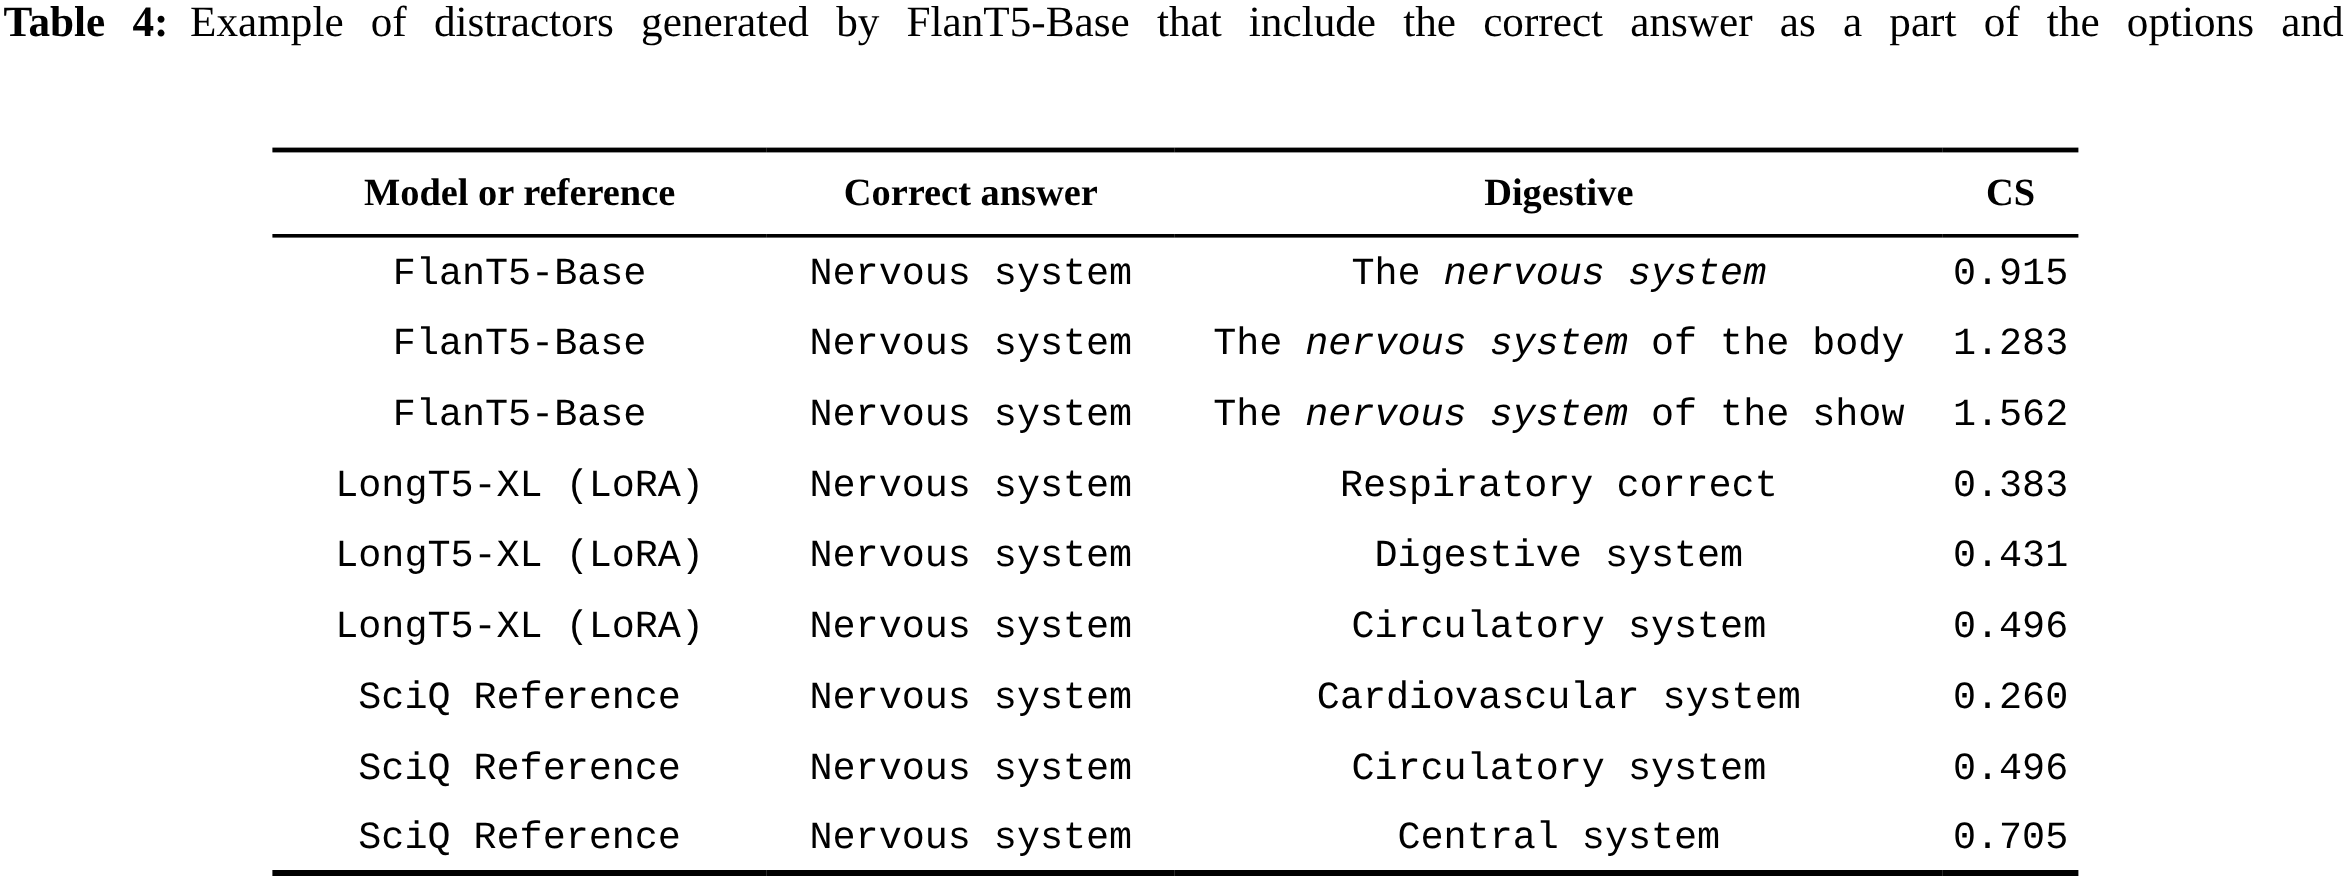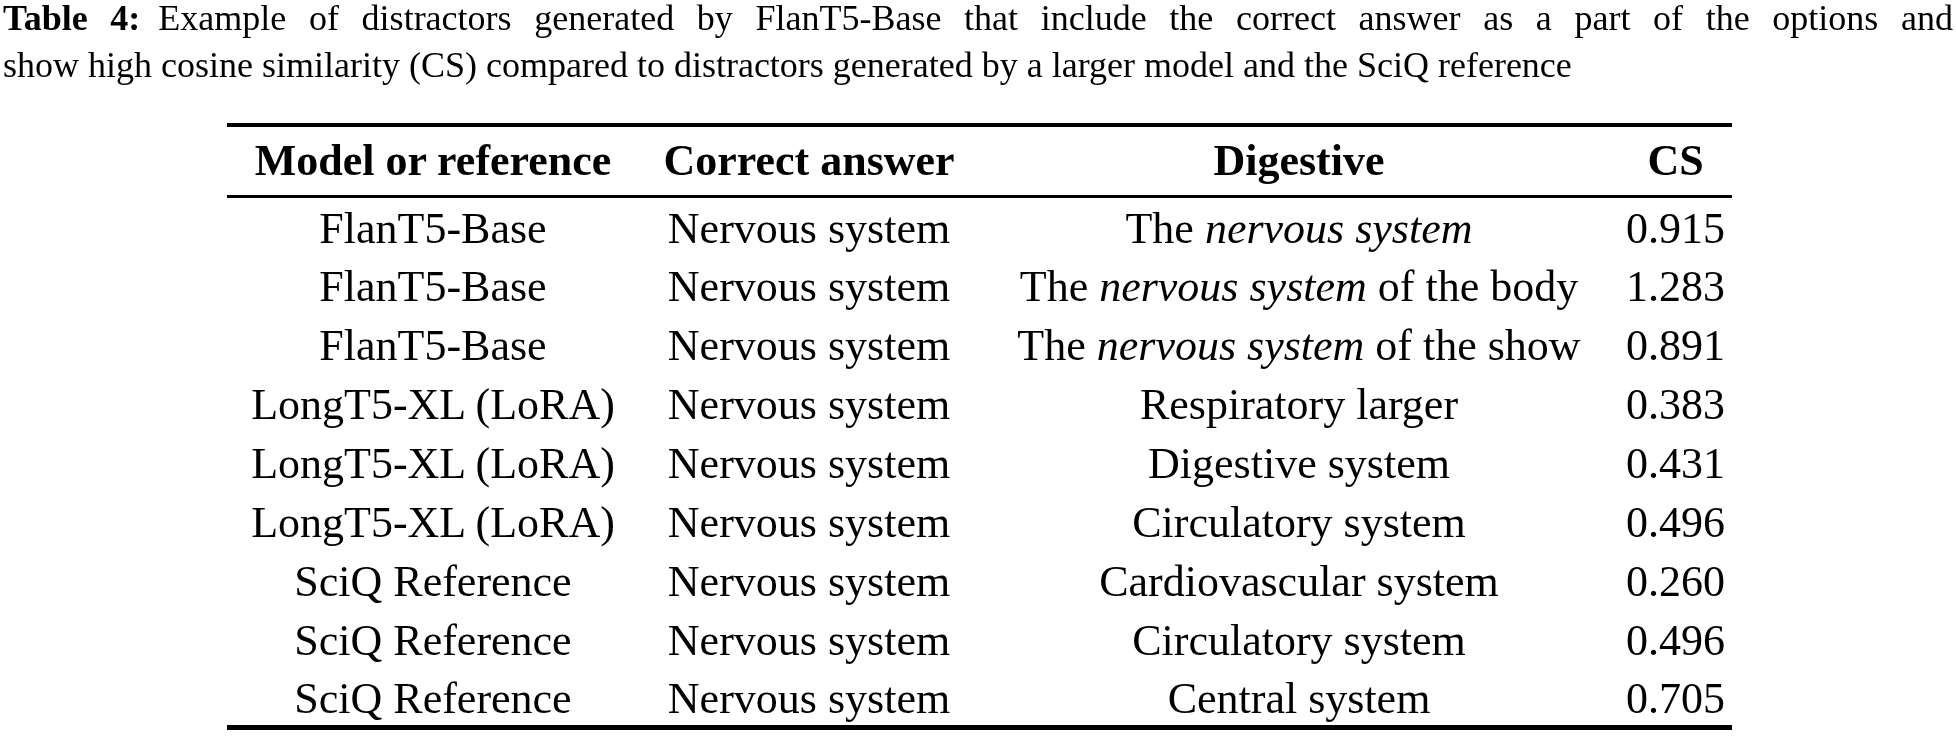--- a/index.html
+++ b/index.html
@@ -37,21 +37,21 @@
   .table-wrap {
     position: absolute;
     left: 227px;
     top: 123px;
     width: 1505px;
   }
   table.paper-table {
     width: 1505px;
     table-layout: fixed;
     border-collapse: collapse;
-    font-size: 44px;
+    font-size: 32px;
     border-top: 4px solid #000000;
     border-bottom: 5px solid #000000;
   }
   table.paper-table thead tr {
     height: 71px;
     border-bottom: 3px solid #000000;
   }
   table.paper-table thead th {
     font-weight: bold;
     text-align: center;
@@ -59,33 +59,33 @@
     white-space: nowrap;
   }
   table.paper-table tbody tr {
     height: 59px;
   }
   table.paper-table tbody td {
     text-align: center;
     vertical-align: middle;
     white-space: nowrap;
     padding-top: 4px;
+    font-family: Liberation Mono, monospace;
   }
   .col-model   { width: 412px; }
   .col-answer  { width: 340px; }
   .col-distr   { width: 640px; }
   .col-cs      { width: 113px; }
   .ital { font-style: italic; }
 </style>
 </head>
 <body>
 
 <div class="caption">
   <div class="caption-line1"><span class="caption-label">Table 4:</span><span>Example of distractors generated by FlanT5-Base that include the correct answer as a part of the options and</span></div>
-  <div class="caption-line2"><span>show high cosine similarity (CS) compared to distractors generated by a larger model and the SciQ reference</span></div>
 </div>
 
 <div class="table-wrap">
   <table class="paper-table">
     <colgroup>
       <col class="col-model">
       <col class="col-answer">
       <col class="col-distr">
       <col class="col-cs">
     </colgroup>
@@ -107,26 +107,26 @@
         <tr>
           <td>FlanT5-Base</td>
           <td>Nervous system</td>
           <td><span>The </span><span class="ital">nervous system</span><span> of the body</span></td>
           <td>1.283</td>
         </tr>
         <tr>
           <td>FlanT5-Base</td>
           <td>Nervous system</td>
           <td><span>The </span><span class="ital">nervous system</span><span> of the show</span></td>
-          <td>0.891</td>
+          <td>1.562</td>
         </tr>
         <tr>
           <td>LongT5-XL (LoRA)</td>
           <td>Nervous system</td>
-          <td><span>Respiratory larger</span></td>
+          <td><span>Respiratory correct</span></td>
           <td>0.383</td>
         </tr>
         <tr>
           <td>LongT5-XL (LoRA)</td>
           <td>Nervous system</td>
           <td><span>Digestive system</span></td>
           <td>0.431</td>
         </tr>
         <tr>
           <td>LongT5-XL (LoRA)</td>

